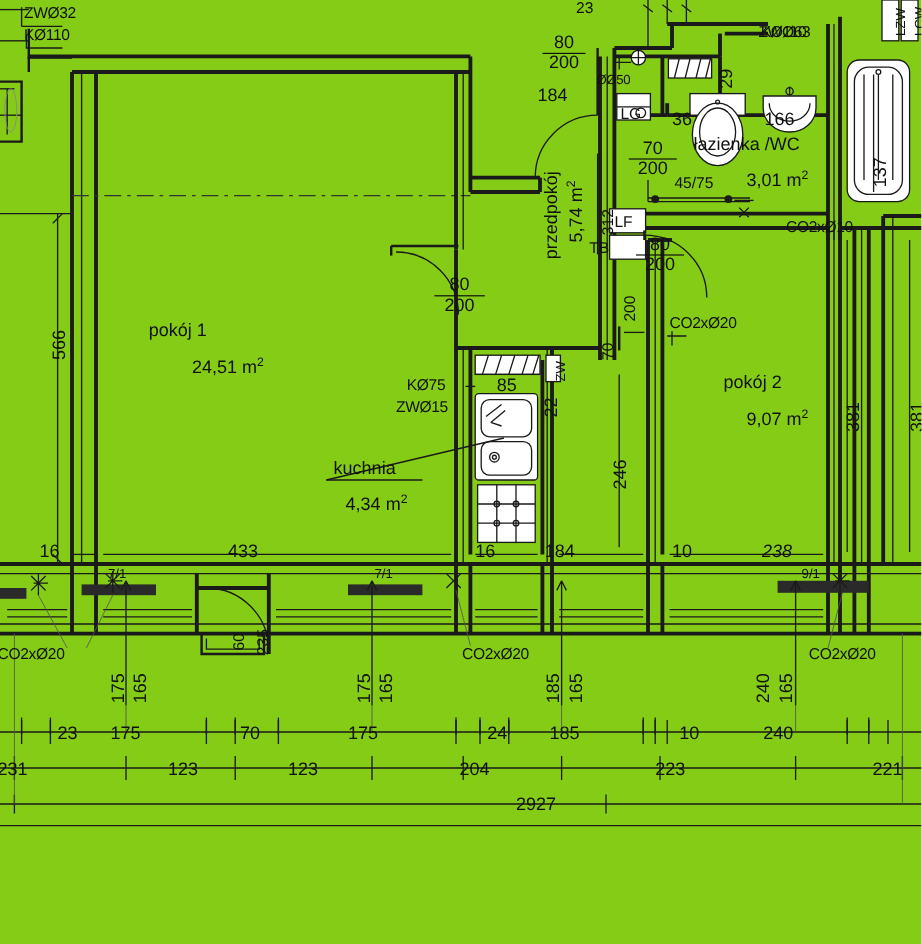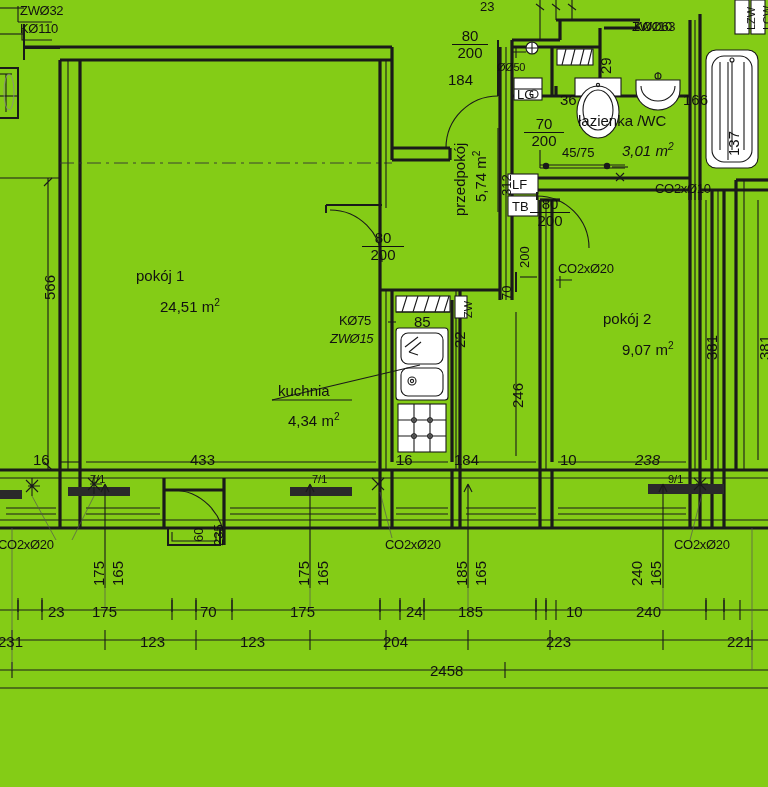--- a/index.html
+++ b/index.html
@@ -331,30 +331,30 @@
     <span class="num">80</span>
     <span class="den">200</span>
   </div>
   <span class="lbl dim" style="left:448px; top:72px;">184</span>
   <span class="lbl dim-s" style="left:480px; top:0px;">23</span>
 
   <span class="lbl dim-s" style="left:517px; top:88px;">LG</span>
   <span class="lbl dim-xs rot90" style="left:746px; top:30px;">LZW</span>
   <span class="lbl dim-xs rot90" style="left:762px; top:30px;">LCW</span>
   <span class="lbl dim-s" style="left:512px; top:178px;">LF</span>
-  <span class="lbl dim-s" style="left:512px; top:200px;">TB</span>
+  <span class="lbl dim-s" style="left:491px; top:200px;">TB</span>
   <span class="lbl dim-xs rot90" style="left:463px; top:318px;">ZW</span>
 
   <span class="lbl dim" style="left:560px; top:92px;">36</span>
-  <span class="lbl dim" style="left:683px; top:92px;">166</span>
+  <span class="lbl dim" style="left:637px; top:92px;">166</span>
   <span class="lbl dim rot90" style="left:598px; top:74px;">29</span>
   <span class="lbl dim rot90" style="left:726px; top:156px;">137</span>
 
   <span class="lbl room-name" style="left:578px; top:113px;">łazienka /WC</span>
-  <div class="lbl room-area" style="left:622px; top:142px;font-style:italic;">
+  <div class="lbl room-area" style="left:622px; top:142px;">
     <span>3,01</span><span> </span><span>m</span><span class="sup">2</span>
   </div>
   <span class="lbl dim-s" style="left:562px; top:146px;">45/75</span>
 
   <div class="frac" style="left:524px; top:116px; width:40px;">
     <span class="num">70</span>
     <span class="den">200</span>
   </div>
 
   <span class="lbl pipe" style="left:655px; top:182px;">CO2xØ10</span>
@@ -372,37 +372,37 @@
   <div class="frac" style="left:530px; top:196px; width:40px;">
     <span class="num">80</span>
     <span class="den">200</span>
   </div>
 
   <span class="lbl dim-s rot90" style="left:500px; top:300px;">70</span>
   <div class="frac-v rot90" style="left:518px; top:268px;">
     <span>200</span>
   </div>
 
-  <span class="lbl room-name" style="left:136px; top:268px;text-align:center;">pokój 1</span>
+  <span class="lbl room-name" style="left:124px; top:268px;text-align:center;">pokój 1</span>
   <div class="lbl room-area" style="left:160px; top:298px;">
     <span>24,51</span><span> </span><span>m</span><span class="sup">2</span>
   </div>
   <span class="lbl dim rot90" style="left:42px; top:300px;">566</span>
 
   <div class="frac" style="left:362px; top:230px; width:42px;">
     <span class="num">80</span>
     <span class="den">200</span>
   </div>
 
   <span class="lbl room-name" style="left:278px; top:383px;">kuchnia</span>
   <div class="lbl room-area" style="left:288px; top:412px;">
     <span>4,34</span><span> </span><span>m</span><span class="sup">2</span>
   </div>
   <span class="lbl pipe" style="left:339px; top:314px;">KØ75</span>
-  <span class="lbl pipe" style="left:330px; top:332px;font-style:italic;">ZWØ15</span>
+  <span class="lbl pipe" style="left:330px; top:332px;">ZWØ15</span>
   <span class="lbl dim" style="left:414px; top:314px;">85</span>
   <span class="lbl dim rot90" style="left:452px; top:348px;">22</span>
 
   <span class="lbl dim rot90" style="left:510px; top:408px;">246</span>
 
   <span class="lbl room-name" style="left:603px; top:311px;">pokój 2</span>
   <div class="lbl room-area" style="left:622px; top:341px;">
     <span>9,07</span><span> </span><span>m</span><span class="sup">2</span>
   </div>
   <span class="lbl dim rot90" style="left:704px; top:360px;">381</span>
@@ -444,15 +444,15 @@
   <span class="lbl dim" style="left:566px; top:604px;">10</span>
   <span class="lbl dim" style="left:636px; top:604px;">240</span>
 
   <span class="lbl dim" style="left:-2px;  top:634px;">231</span>
   <span class="lbl dim" style="left:140px; top:634px;">123</span>
   <span class="lbl dim" style="left:240px; top:634px;">123</span>
   <span class="lbl dim" style="left:372px; top:634px;margin-left:11px;">204</span>
   <span class="lbl dim" style="left:546px; top:634px;">223</span>
   <span class="lbl dim" style="left:727px; top:634px;">221</span>
 
-  <span class="lbl dim" style="left:430px; top:663px;">2458</span>
+  <span class="lbl dim" style="left:430px; top:663px;">2927</span>
 
 </div>
 
 </body></html>

